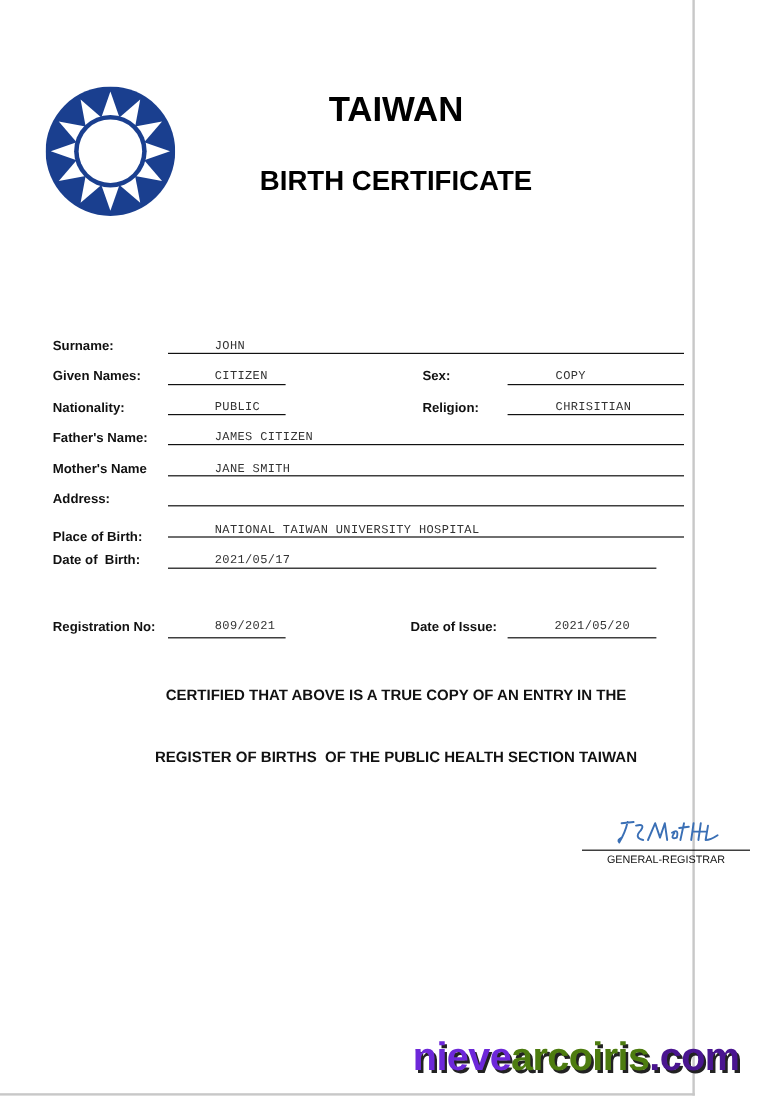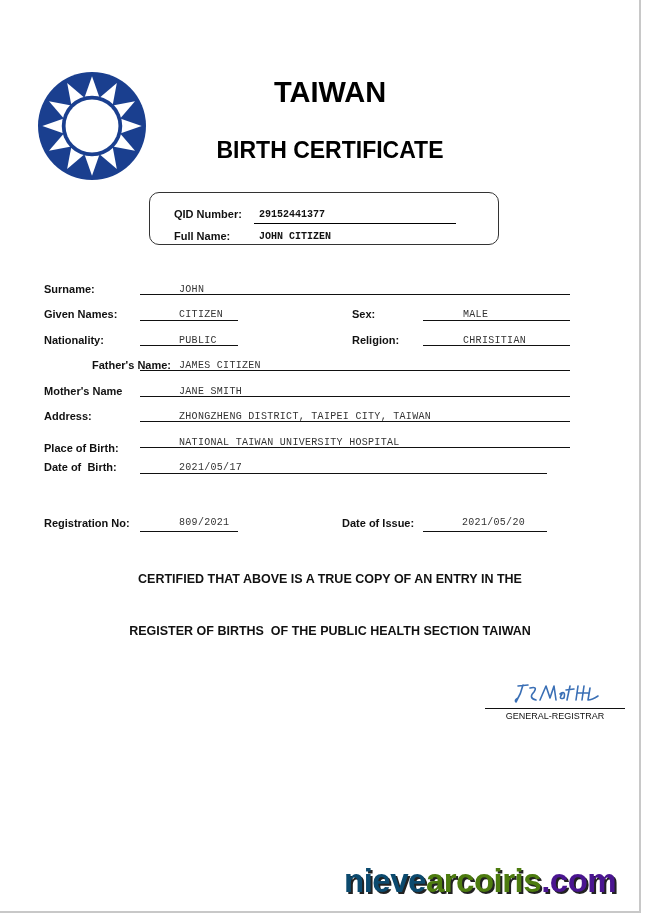--- a/index.html
+++ b/index.html
@@ -1,34 +1,34 @@
 <!DOCTYPE html>
 <html><head>
 <meta charset="utf-8">
 <style>
   html,body{margin:0;padding:0;background:#fff;}
   body{width:645px;height:915px;position:relative;overflow:hidden;font-family:"Liberation Sans",sans-serif;color:#111;}
-  .page{position:absolute;left:0;top:0;width:641px;height:913px;border-right:2px solid #c8c8c8;border-bottom:2px solid #c8c8c8;box-sizing:border-box;}
+  .page{position:absolute;left:0;top:0;width:579px;height:913px;border-right:2px solid #c8c8c8;border-bottom:2px solid #c8c8c8;box-sizing:border-box;}
   .emblem{position:absolute;left:38px;top:72px;width:108px;height:108px;}
   .title{position:absolute;left:0;width:660px;text-align:center;font-weight:bold;color:#000;}
   .t1{top:76px;font-size:29px;}
   .t2{top:137px;font-size:23px;}
   .idbox{position:absolute;left:149px;top:192px;width:350px;height:53px;border:1px solid #333;border-radius:10px;box-sizing:border-box;}
   .idlbl{position:absolute;font-size:11px;font-weight:bold;}
   .idval{position:absolute;font-family:"Liberation Mono",monospace;font-size:10px;font-weight:bold;}
   .idline{position:absolute;height:1px;background:#000;}
   .lbl{position:absolute;font-size:11px;font-weight:bold;}
   .val{position:absolute;font-family:"Liberation Mono",monospace;font-size:10px;color:#333;letter-spacing:0.3px;margin-left:33px;}
   .line{position:absolute;height:1px;background:#111;}
   .cert{position:absolute;left:0;width:660px;text-align:center;font-size:12.5px;font-weight:bold;}
   .sig{position:absolute;left:512px;top:678px;width:90px;height:28px;}
   .sigline{position:absolute;left:485px;top:708px;width:140px;height:1px;background:#111;}
   .siglbl{position:absolute;left:485px;top:711px;width:140px;text-align:center;font-size:9px;}
   .wm{position:absolute;left:344px;top:862px;font-size:33px;font-weight:bold;letter-spacing:-0.5px;text-shadow:2px 2px 0 #222;}
-  .wm .a{color:#0c4a6e;} .wm .b{color:#4d7c0f;} .wm .c{color:#4a1590;}
+  .wm .a{color:#6d28d9;} .wm .b{color:#4d7c0f;} .wm .c{color:#4a1590;}
 </style>
 </head>
 <body>
 
 <div class="page">
 
   <svg class="emblem" viewBox="0 0 100 100">
     <circle cx="50" cy="50" r="50" fill="#1a3f8f"></circle>
     <g fill="#fff" id="rays">
         <polygon points="50,4 43.01188578223194,23.920002690195155 56.98811421776806,23.920002690195155"></polygon>
@@ -44,58 +44,50 @@
         <polygon points="10.162831425915826,26.999999999999996 23.920002690195155,43.011885782231936 30.908116907963223,30.908116907963212"></polygon>
         <polygon points="26.99999999999998,10.162831425915833 30.908116907963205,30.908116907963226 43.01188578223192,23.92000269019516"></polygon>
       </g>
     <circle cx="50" cy="50" r="28" fill="#1a3f8f"></circle>
     <circle cx="50" cy="50" r="24.5" fill="#fff"></circle>
   </svg>
 
   <div class="title t1">TAIWAN</div>
   <div class="title t2">BIRTH CERTIFICATE</div>
 
-  <div class="idbox">
-    <div class="idlbl" style="left:24px;top:15px;">QID Number:</div>
-    <div class="idval" style="left:109px;top:16px;">29152441377</div>
-    <div class="idline" style="left:104px;top:30px;width:202px;"></div>
-    <div class="idlbl" style="left:24px;top:37px;">Full Name:</div>
-    <div class="idval" style="left:109px;top:38px;">JOHN CITIZEN</div>
-  </div>
 
   <div class="lbl" style="left:44px;top:283px;">Surname:</div>
   <div class="val" style="left:146px;top:284px;">JOHN</div>
   <div class="line" style="left:140px;top:294px;width:430px;"></div>
 
   <div class="lbl" style="left:44px;top:308px;">Given Names:</div>
   <div class="val" style="left:146px;top:309px;">CITIZEN</div>
   <div class="line" style="left:140px;top:320px;width:98px;"></div>
 
   <div class="lbl" style="left:352px;top:308px;">Sex:</div>
-  <div class="val" style="left:430px;top:309px;">MALE</div>
+  <div class="val" style="left:430px;top:309px;">COPY</div>
   <div class="line" style="left:423px;top:320px;width:147px;"></div>
 
   <div class="lbl" style="left:44px;top:334px;">Nationality:</div>
   <div class="val" style="left:146px;top:335px;">PUBLIC</div>
   <div class="line" style="left:140px;top:345px;width:98px;"></div>
 
   <div class="lbl" style="left:352px;top:334px;">Religion:</div>
   <div class="val" style="left:430px;top:335px;">CHRISITIAN</div>
   <div class="line" style="left:423px;top:345px;width:147px;"></div>
 
-  <div class="lbl" style="left:44px;top:359px;margin-left:48px;">Father's Name:</div>
+  <div class="lbl" style="left:44px;top:359px;">Father's Name:</div>
   <div class="val" style="left:146px;top:360px;">JAMES CITIZEN</div>
   <div class="line" style="left:140px;top:370px;width:430px;"></div>
 
   <div class="lbl" style="left:44px;top:385px;">Mother's Name</div>
   <div class="val" style="left:146px;top:386px;">JANE SMITH</div>
   <div class="line" style="left:140px;top:396px;width:430px;"></div>
 
   <div class="lbl" style="left:44px;top:410px;">Address:</div>
-  <div class="val" style="left:146px;top:411px;">ZHONGZHENG DISTRICT, TAIPEI CITY, TAIWAN</div>
   <div class="line" style="left:140px;top:421px;width:430px;"></div>
 
   <div class="lbl" style="left:44px;top:442px;">Place of Birth:</div>
   <div class="val" style="left:146px;top:437px;">NATIONAL TAIWAN UNIVERSITY HOSPITAL</div>
   <div class="line" style="left:140px;top:447px;width:430px;"></div>
 
   <div class="lbl" style="left:44px;top:461px;white-space:pre;">Date of  Birth:</div>
   <div class="val" style="left:146px;top:462px;">2021/05/17</div>
   <div class="line" style="left:140px;top:473px;width:407px;"></div>
 

